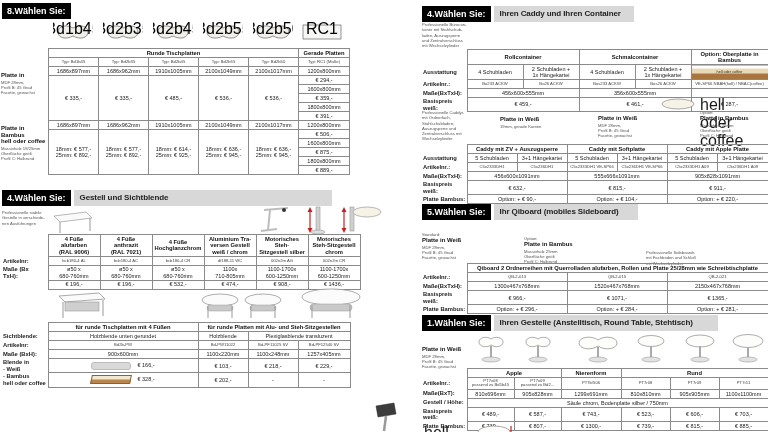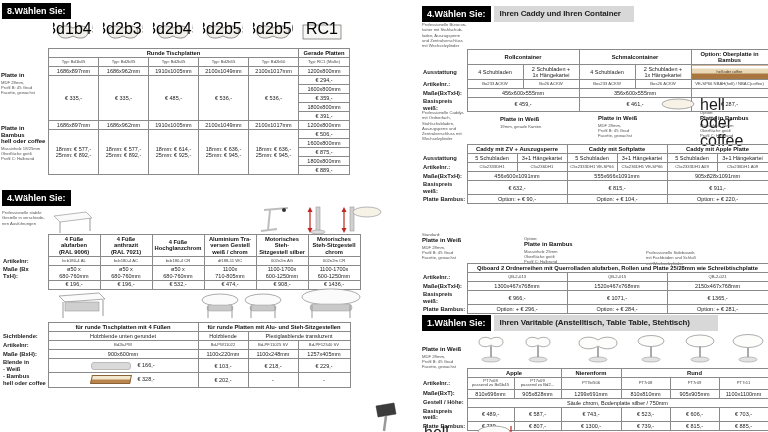--- a/index.html
+++ b/index.html
@@ -208,20 +208,21 @@
           <td>1800x800mm</td>
         </tr>
         <tr>
           <td>€ 889,-</td>
         </tr>
       </tbody>
     </table>
 
   <div class="secbar" style="left:2px;top:190px;width:330px">
     <div class="secnum">4.Wählen Sie:</div>
+    <div class="sectitle">Gestell und Sichtblende</div>
   </div>
   <div class="note" style="left:2px;top:210px;width:46px">Professionelle stabile
 Gestelle in verschiede-
 nen Ausführungen</div>
 
   <svg class="abs" style="left:50px;top:208px" width="44" height="26">
     <polygon points="4,8 36,4 42,10 10,14" fill="#fafafa" stroke="#999" stroke-width="0.7"></polygon>
     <line x1="10" y1="14" x2="10" y2="25" stroke="#999"></line>
       <line x1="40" y1="10" x2="40" y2="23" stroke="#999"></line>
   </svg>
@@ -552,20 +553,24 @@
         </tr>
         <tr>
           <td class="lbl">Platte Bambus:</td>
           <td colspan="2">Option: + € 90,-</td>
           <td colspan="2">Option: + € 104,-</td>
           <td colspan="2">Option: + € 220,-</td>
         </tr>
       </tbody>
     </table>
 
+  <div class="secbar" style="left:422px;top:204px;width:216px">
+    <div class="secnum">5.Wählen Sie:</div>
+    <div class="sectitle">Ihr Qiboard (mobiles Sideboard)</div>
+  </div>
   <div class="abs" style="left:422px;top:232px;width:52px">
     <div class="capt-k">Standard:</div>
     <div class="capt-t">Platte in Weiß</div>
     <div class="capt-s">MDF 28mm,
 Profil B: 45 Grad
 Facette, gewachst</div>
   </div>
   <div class="sbtop" style="left:476px;top:241px;width:72px"></div>
   <div class="sideboard" style="left:476px;top:244px;width:72px;height:24px"></div>
   <div class="wedge" style="left:524px;top:224px;width:38px"></div>
@@ -619,21 +624,21 @@
           <td class="lbl">Platte Bambus:</td>
           <td>Option: + € 296,-</td>
           <td>Option: + € 284,-</td>
           <td>Option: + € 281,-</td>
         </tr>
       </tbody>
     </table>
 
   <div class="secbar" style="left:422px;top:315px;width:296px">
     <div class="secnum">1.Wählen Sie:</div>
-    <div class="sectitle">Ihren Varitable (Anstelltisch, Table Table, Stehtisch)</div>
+    <div class="sectitle">Ihren Gestelle (Anstelltisch, Round Table, Stehtisch)</div>
   </div>
   <div class="wedge" style="left:424px;top:334px;width:40px"></div>
   <div class="abs" style="left:422px;top:346px;width:50px">
     <div class="capt-t">Platte in Weiß</div>
     <div class="capt-s">MDF 28mm,
 Profil B: 45 Grad
 Facette, gewachst</div>
   </div>
 
   <svg class="abs" style="left:473px;top:334px" width="36" height="30">

